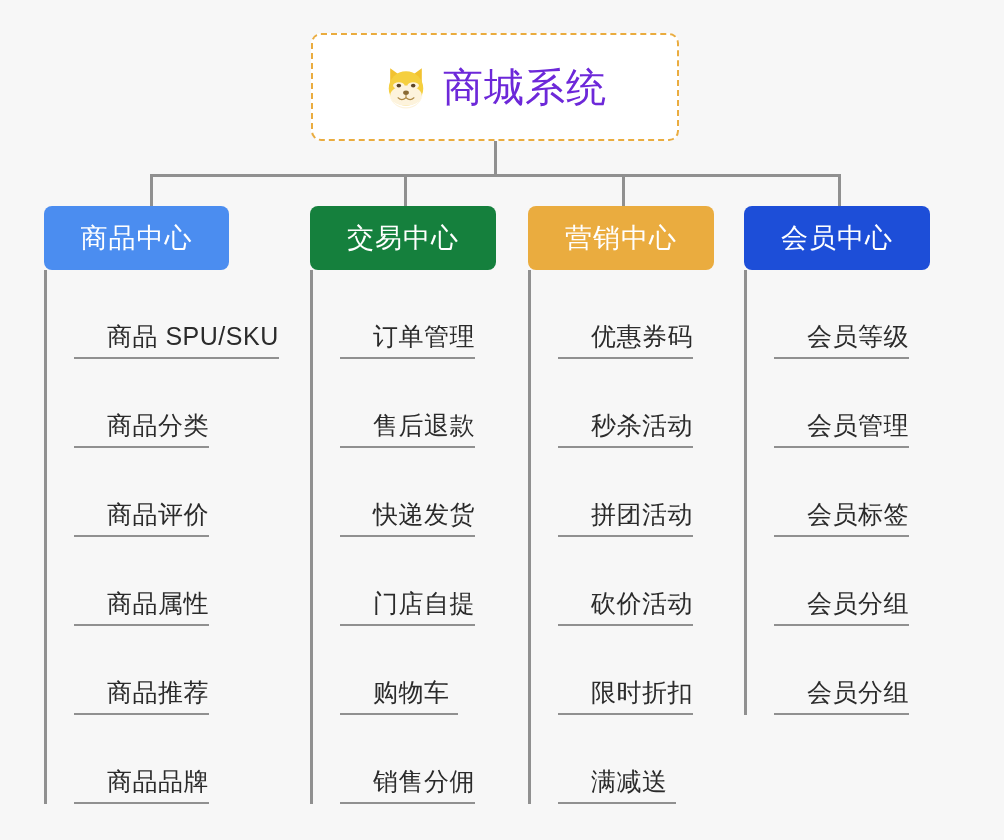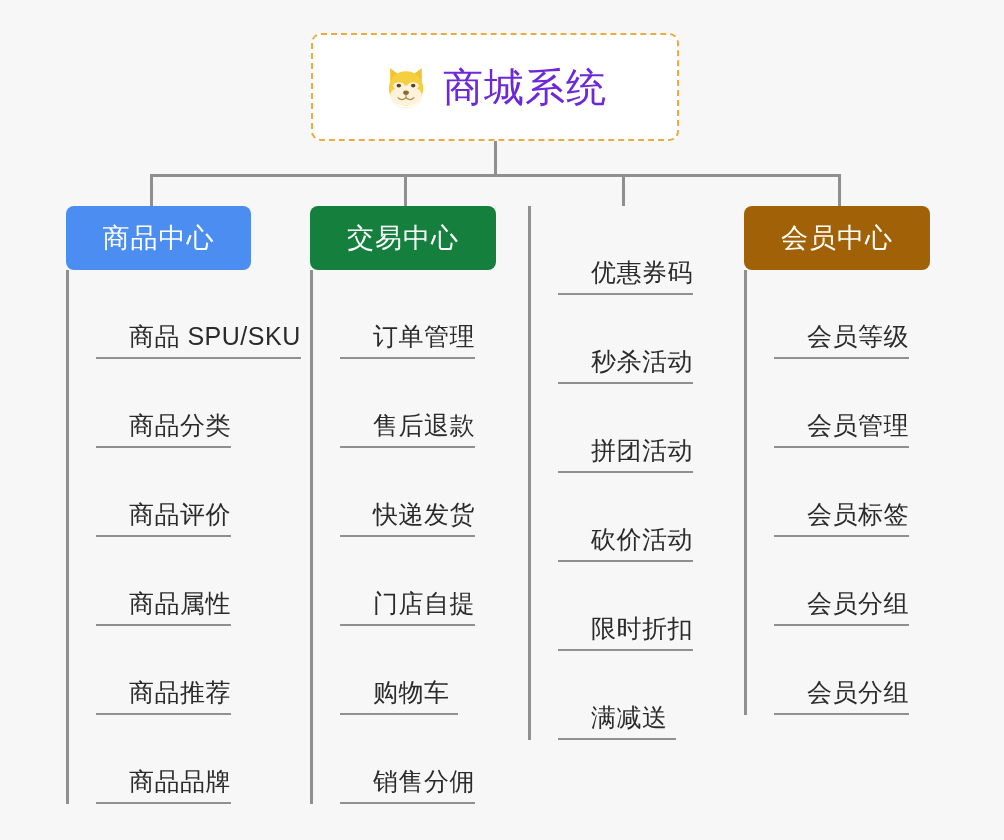--- a/index.html
+++ b/index.html
@@ -75,21 +75,21 @@
   .conn-drop.d1 { left: 150px; }
   .conn-drop.d2 { left: 404px; }
   .conn-drop.d3 { left: 622px; }
   .conn-drop.d4 { left: 838px; }
 
   
   .column {
     position: absolute;
     top: 206px;
   }
-  .col-0 { left: 66px;  width: 238px; }
+  .col-0 { left: 44px;  width: 238px; }
   .col-1 { left: 310px; width: 216px; }
   .col-2 { left: 528px; width: 216px; }
   .col-3 { left: 744px; width: 216px; }
 
   .cat-box {
     height: 64px;
     border-radius: 8px;
     display: flex;
     align-items: center;
     justify-content: center;
@@ -244,20 +244,23 @@
         </div>
       <div class="leaf-item">
           <div class="leaf-inner">
             <span class="leaf-label">销售分佣</span>
           </div>
         </div>
     </div>
   </div>
 
   <div class="column col-2">
+    <div class="cat-box" style="background:#eaac3f">
+      <span>营销中心</span>
+    </div>
     <div class="leaf-list">
       <div class="leaf-item">
           <div class="leaf-inner">
             <span class="leaf-label">优惠券码</span>
           </div>
         </div>
       <div class="leaf-item">
           <div class="leaf-inner">
             <span class="leaf-label">秒杀活动</span>
           </div>
@@ -279,21 +282,21 @@
         </div>
       <div class="leaf-item">
           <div class="leaf-inner">
             <span class="leaf-label">满减送</span>
           </div>
         </div>
     </div>
   </div>
 
   <div class="column col-3">
-    <div class="cat-box" style="background:#a16207">
+    <div class="cat-box" style="background:#1d4ed8">
       <span>会员中心</span>
     </div>
     <div class="leaf-list">
       <div class="leaf-item">
           <div class="leaf-inner">
             <span class="leaf-label">会员等级</span>
           </div>
         </div>
       <div class="leaf-item">
           <div class="leaf-inner">

